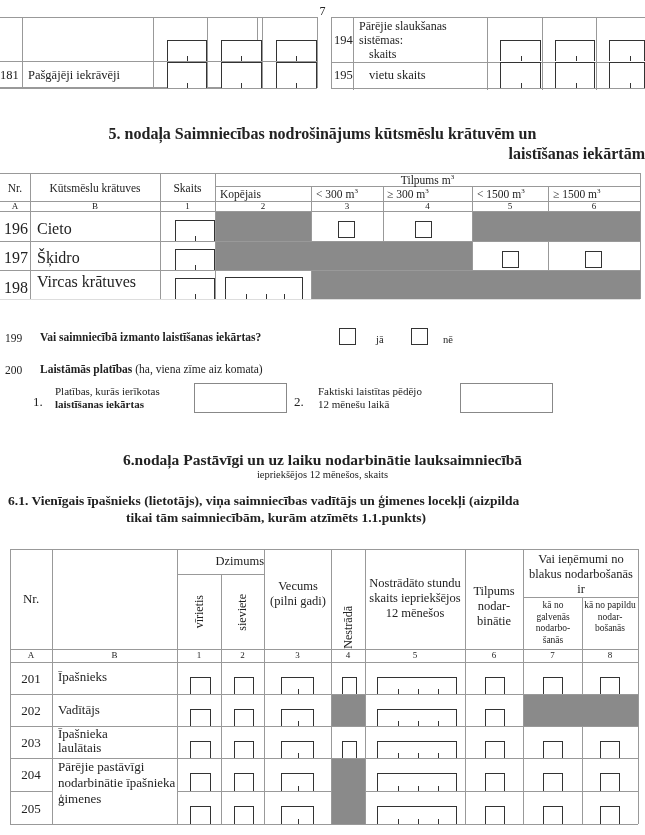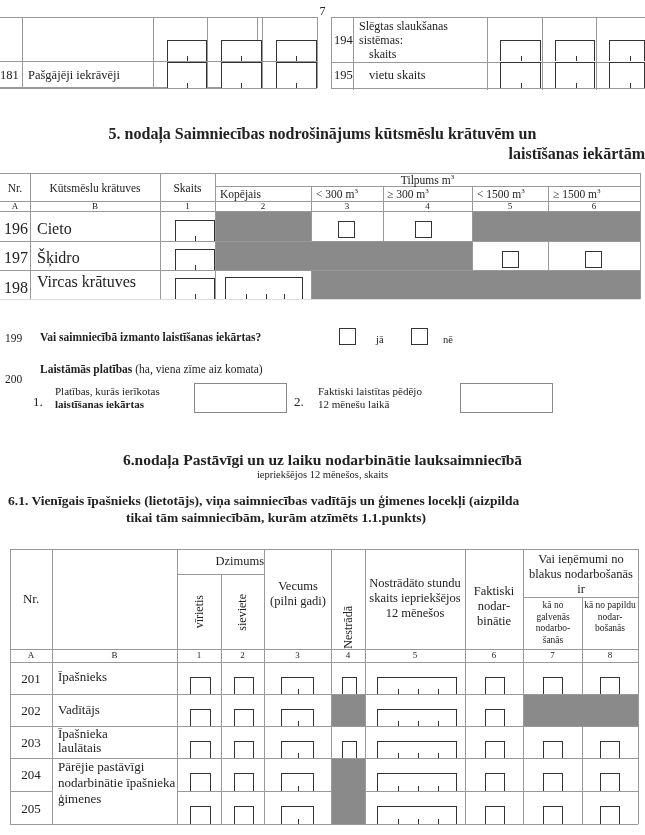--- a/index.html
+++ b/index.html
@@ -58,21 +58,21 @@
 <div class="abs" style="left:0;top:88px;width:317px;height:1px;background:#999;"></div>
 <div class="abs" style="left:317px;top:17px;width:1px;height:71px;background:#999;"></div>
 
 <div class="abs" style="left:331px;top:17px;width:314px;height:72px;border:1px solid #999;border-right:none;">
   <div class="abs" style="left:0;top:44px;width:314px;height:1px;background:#999;"></div>
   <div class="abs" style="left:21px;top:0;width:1px;height:72px;background:#999;"></div>
   <div class="abs" style="left:155px;top:0;width:1px;height:72px;background:#999;"></div>
   <div class="abs" style="left:210px;top:0;width:1px;height:72px;background:#999;"></div>
   <div class="abs" style="left:264px;top:0;width:1px;height:72px;background:#999;"></div>
   <span class="abs" style="left:2px;top:15px;font-size:12.5px;">194</span>
-  <span class="abs" style="left:27px;top:1px;font-size:12px;line-height:14px;">Slēgtas slaukšanas</span>
+  <span class="abs" style="left:27px;top:1px;font-size:12px;line-height:14px;">Pārējie slaukšanas</span>
   <span class="abs" style="left:27px;top:15px;font-size:12px;line-height:14px;">sistēmas:</span>
   <span class="abs" style="left:37px;top:29px;font-size:12px;line-height:14px;">skaits</span>
   <span class="abs" style="left:2px;top:50px;font-size:12.5px;">195</span>
   <span class="abs" style="left:37px;top:50px;font-size:12.5px;">vietu skaits</span>
 </div>
 <div class="digitbox" style="left:500px;top:40px;width:41px;height:21px;">
     <span class="tick" style="left:20px;"></span>
   </div>
 <div class="digitbox" style="left:555px;top:40px;width:40px;height:21px;">
     <span class="tick" style="left:20px;"></span>
@@ -166,21 +166,21 @@
 </div>
 <div class="abs" style="left:0;top:299px;width:640px;height:1px;background:#ddd;"></div>
 
 <span class="abs" style="left:5px;top:332px;font-size:11.5px;">199</span>
 <span class="abs" style="left:40px;top:331px;font-size:11.5px;font-weight:bold;">Vai saimniecībā izmanto laistīšanas iekārtas?</span>
 <div class="sqbox" style="left:339px;top:328px;width:17px;height:17px;"></div>
 <span class="abs" style="left:376px;top:334px;font-size:10.5px;">jā</span>
 <div class="sqbox" style="left:411px;top:328px;width:17px;height:17px;"></div>
 <span class="abs" style="left:443px;top:334px;font-size:10.5px;">nē</span>
 
-<span class="abs" style="left:5px;top:364px;font-size:11.5px;margin-top:9px;">200</span>
+<span class="abs" style="left:5px;top:364px;font-size:11.5px;">200</span>
 <span class="abs" style="left:40px;top:363px;font-size:11.5px;"><b>Laistāmās platības</b><span> (ha, viena zīme aiz komata)</span></span>
 <span class="abs" style="left:33px;top:394px;font-size:13px;">1.</span>
 <span class="abs" style="left:55px;top:385px;font-size:11px;line-height:13px;">Platības, kurās ierīkotas</span>
 <span class="abs" style="left:55px;top:398px;font-size:11px;line-height:13px;font-weight:bold;">laistīšanas iekārtas</span>
 <div class="abs" style="left:194px;top:383px;width:93px;height:30px;border:1px solid #888;"></div>
 <span class="abs" style="left:294px;top:394px;font-size:13px;">2.</span>
 <span class="abs" style="left:318px;top:385px;font-size:11px;line-height:13px;">Faktiski laistītas pēdējo</span>
 <span class="abs" style="left:318px;top:398px;font-size:11px;line-height:13px;">12 mēnešu laikā</span>
 <div class="abs" style="left:460px;top:383px;width:93px;height:30px;border:1px solid #888;"></div>
 
@@ -221,21 +221,21 @@
       <span class="vert">vīrietis</span>
     </div>
   <div class="abs" style="left:221px;width:43px;top:28px;height:70px;display:flex;align-items:center;justify-content:center;">
       <span class="vert">sieviete</span>
     </div>
   <span class="abs" style="left:270px;width:56px;top:30px;text-align:center;font-size:12.5px;line-height:15px;">Vecums (pilni gadi)</span>
   <div class="abs" style="left:331px;width:34px;top:40px;height:60px;display:flex;align-items:flex-end;justify-content:center;">
       <span class="vert">Nestrādā</span>
     </div>
   <span class="abs" style="left:367px;width:96px;top:27px;text-align:center;font-size:12.5px;line-height:15px;">Nostrādāto stundu skaits iepriekšējos 12 mēnešos</span>
-  <span class="abs" style="left:468px;width:52px;top:35px;text-align:center;font-size:12.5px;line-height:15px;">Faktiski nodar-binātie</span>
+  <span class="abs" style="left:468px;width:52px;top:35px;text-align:center;font-size:12.5px;line-height:15px;">Tilpums nodar-binātie</span>
   <span class="abs" style="left:524px;width:114px;top:3px;text-align:center;font-size:12.5px;line-height:15px;">Vai ieņēmumi no blakus nodarbošanās ir</span>
   <span class="abs" style="left:526px;width:54px;top:51px;text-align:center;font-size:9.5px;line-height:11.5px;">kā no galvenās nodarbo-šanās</span>
   <span class="abs" style="left:584px;width:52px;top:51px;text-align:center;font-size:9.5px;line-height:11.5px;">kā no papildu nodar-bošanās</span>
 
   <span class="abs" style="left:10px;width:42px;top:101px;text-align:center;font-size:9px;">A</span>
   <span class="abs" style="left:52px;width:125px;top:101px;text-align:center;font-size:9px;">B</span>
   <span class="abs" style="left:177px;width:44px;top:101px;text-align:center;font-size:9px;">1</span>
   <span class="abs" style="left:221px;width:43px;top:101px;text-align:center;font-size:9px;">2</span>
   <span class="abs" style="left:264px;width:67px;top:101px;text-align:center;font-size:9px;">3</span>
   <span class="abs" style="left:331px;width:34px;top:101px;text-align:center;font-size:9px;">4</span>

